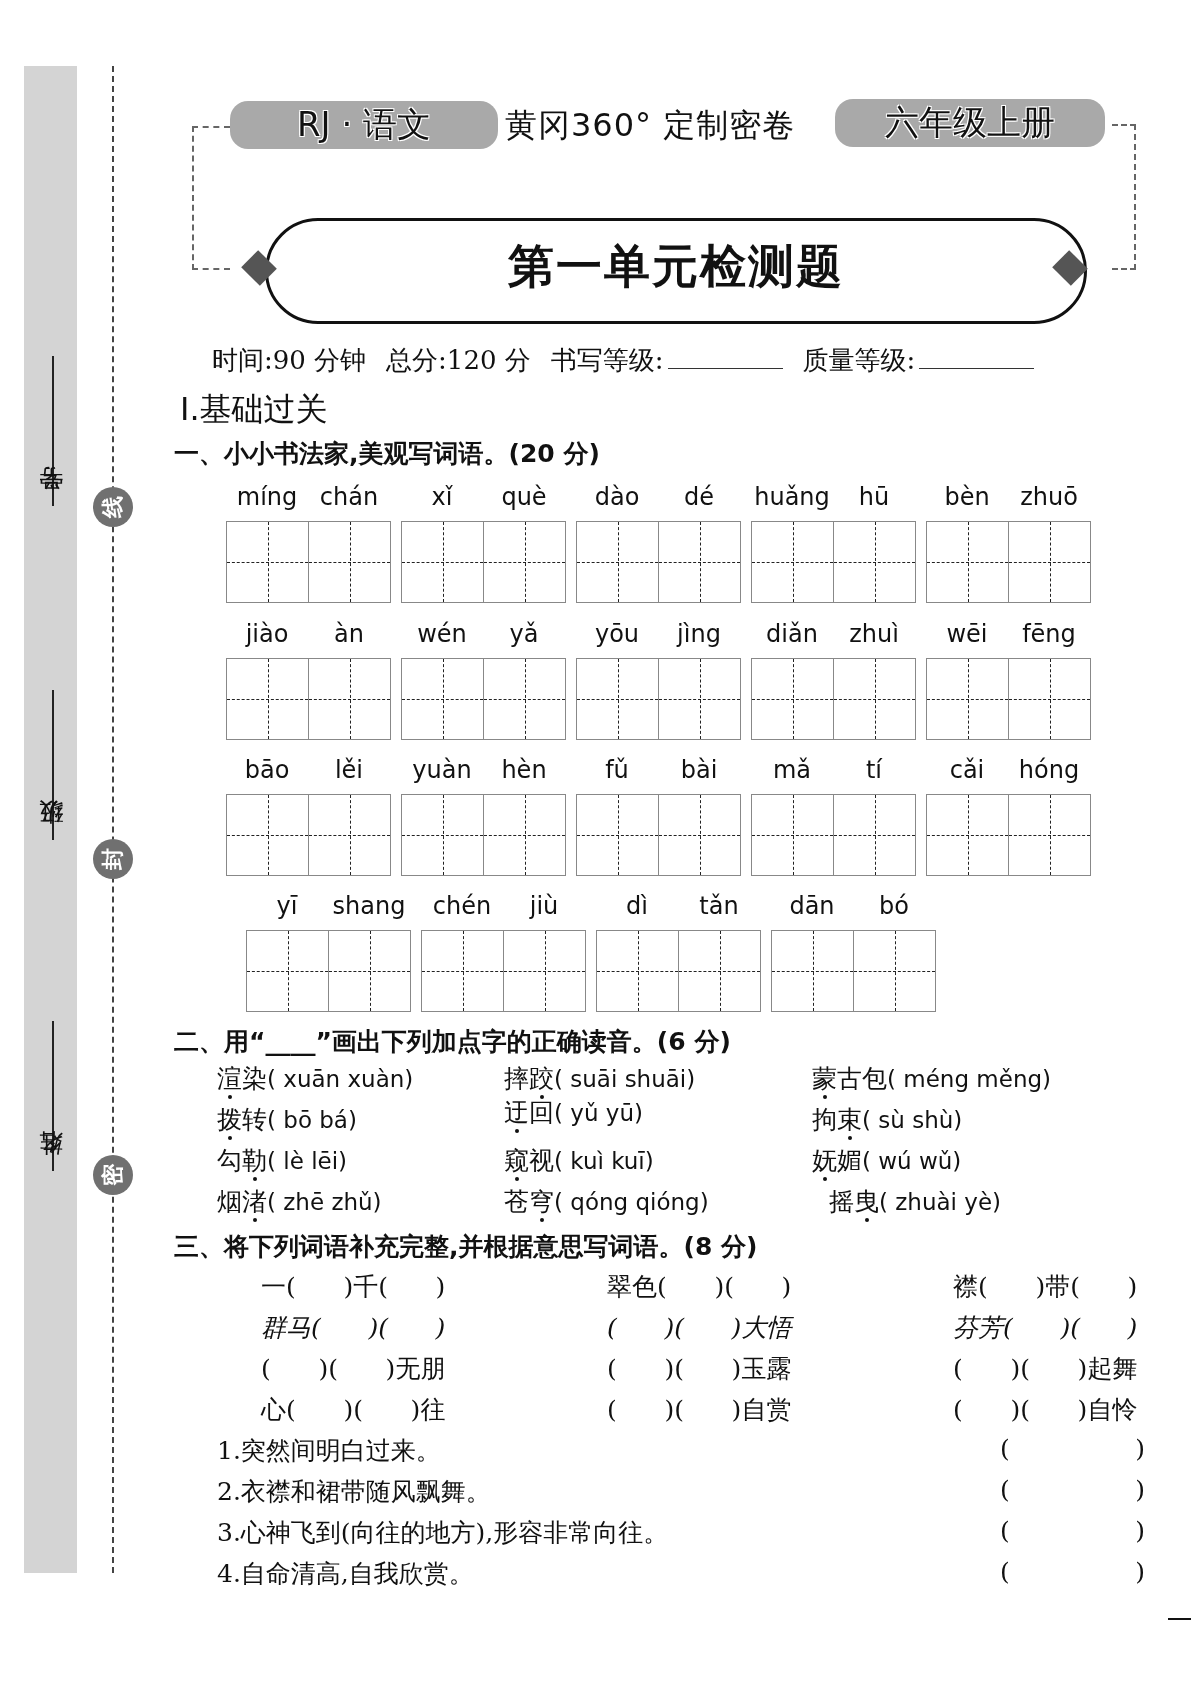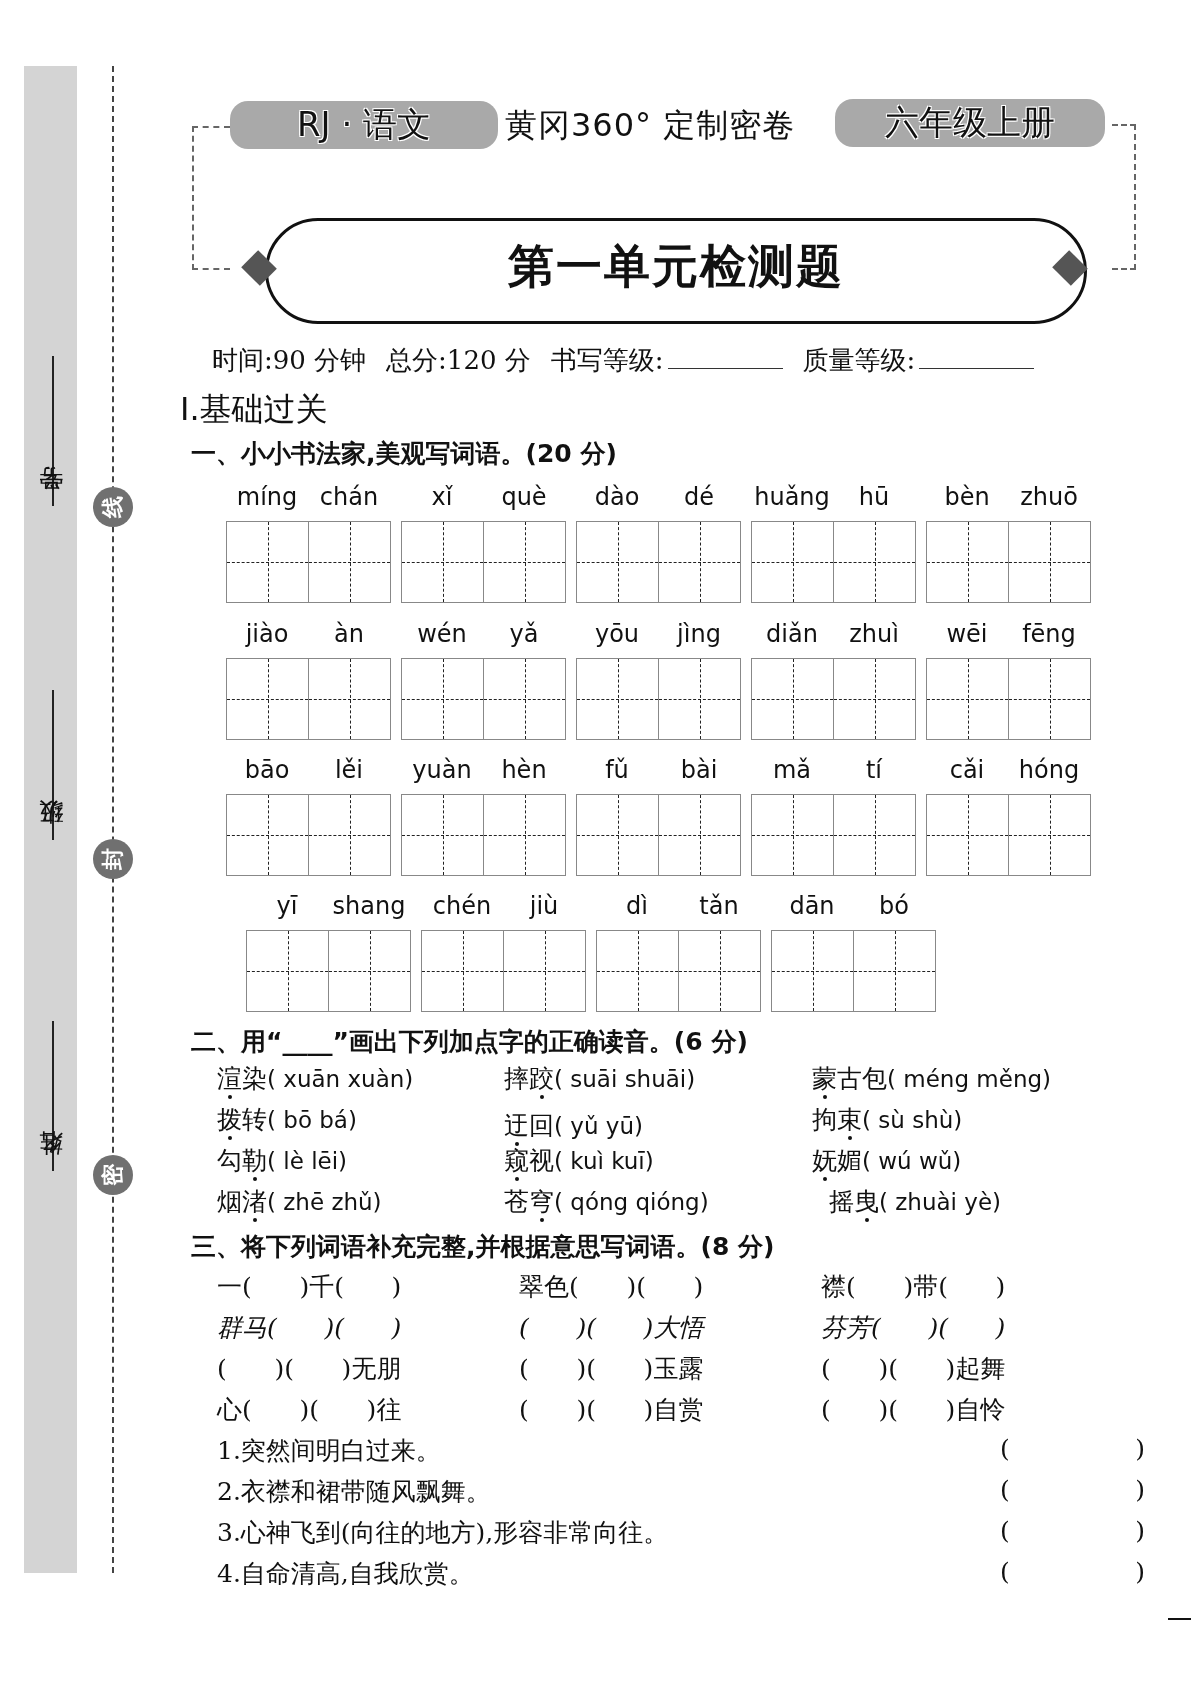--- a/index.html
+++ b/index.html
@@ -23,42 +23,42 @@
   .header-mid { left:505px; top:104px; font-family:"DejaVu Sans","Liberation Sans",sans-serif; font-size:32px; color:#111; letter-spacing:1px; }
   .dash-conn { border:2px dashed #666; }
   .title-frame { left:265px; top:218px; width:816px; height:100px; border:3px solid #111; border-radius:60px; }
   .diamond { width:24px; height:24px; background:#555; transform:rotate(45deg) scaleX(1.1); }
   .title { left:265px; top:236px; width:822px; text-align:center; font-family:"DejaVu Serif","Liberation Serif",serif;
            font-size:46px; font-weight:bold; letter-spacing:2px; }
 
   .meta { top:343px; left:212px; font-size:26px; display:flex; gap:20px; align-items:flex-end; }
   .blank-line { display:inline-block; width:115px; border-bottom:1px solid #333; height:24px; margin-left:4px; }
   .section-title { left:180px; top:388px; font-size:32px; font-family:"DejaVu Sans","Liberation Sans",sans-serif; }
-  .q-title { left:191px; font-size:25px; font-weight:bold; font-family:"DejaVu Sans","Liberation Sans",sans-serif; }
+  .q-title { left:174px; font-size:25px; font-weight:bold; font-family:"DejaVu Sans","Liberation Sans",sans-serif; }
 
   
   .grid-row { left:226px; display:flex; gap:10px; }
   .word { width:165px; }
   .pinyin { display:flex; height:38px; font-family:"DejaVu Sans","Liberation Sans",sans-serif; font-size:24px; color:#111; }
   .pinyin span { width:82px; text-align:center; }
   .boxes { display:flex; border:1.5px solid #888; height:82px; width:165px; box-sizing:border-box; }
   .cell { flex:1; position:relative; }
   .cell + .cell { border-left:1.5px solid #888; }
   .cell::before { content:""; position:absolute; left:50%; top:0; bottom:0; border-left:1.5px dashed #222; }
   .cell::after { content:""; position:absolute; top:50%; left:0; right:0; border-top:1.5px dashed #222; }
 
   
   .q2-item { font-size:25px; }
   .q2-item .py { font-family:"DejaVu Sans","Liberation Sans",sans-serif; font-size:23px; }
   .dotted { position:relative; }
   .dotted::after { content:""; position:absolute; left:50%; bottom:-6px; width:4px; height:4px; margin-left:-2px; border-radius:50%; background:#111; }
 
   
   .q3-row { left:217px; font-size:25px; display:flex; white-space:pre; }
-  .q3-cell { width:302px; }
+  .q3-cell { width:302px;margin-left:44px; }
   .q3-def { left:217px; font-size:25px; }
   .q3-ans { left:1000px; width:145px; font-size:25px; display:flex; justify-content:space-between; }
   .page-mark { left:1168px; top:1618px; width:23px; border-top:2px solid #111; }
 </style>
 </head>
 <body>
 
 <div class="abs strip">
   <div class="strip-field" style="top:290px;">
     <div class="strip-line" style="height:150px;"></div>
@@ -305,21 +305,21 @@
       </div>
     </div>
 </div>
 
 <div class="abs q-title" style="top:1025px;">二、用“____”画出下列加点字的正确读音。(6 分)</div>
 <div id="q2-grid" class="abs" style="left:217px; top:1062px; width:920px;">
     <div class="abs q2-item" style="left: 0px; top: 0px;"><span class="dotted">渲</span><span>染</span><span class="py">( xuān xuàn)</span></div>
     <div class="abs q2-item" style="left: 287px; top: 0px;"><span>摔</span><span class="dotted">跤</span><span class="py">( suāi shuāi)</span></div>
     <div class="abs q2-item" style="left: 595px; top: 0px;"><span class="dotted">蒙</span><span>古</span><span>包</span><span class="py">( méng měng)</span></div>
     <div class="abs q2-item" style="left: 0px; top: 41px;"><span class="dotted">拨</span><span>转</span><span class="py">( bō bá)</span></div>
-    <div class="abs q2-item" style="left: 287px; top: 47px; text-align: center;"><span class="dotted">迂</span><span>回</span><span class="py">( yǔ yū)</span></div>
+    <div class="abs q2-item" style="left: 287px; top: 34px; text-align: center;"><span class="dotted">迂</span><span>回</span><span class="py">( yǔ yū)</span></div>
     <div class="abs q2-item" style="left: 595px; top: 41px;"><span>拘</span><span class="dotted">束</span><span class="py">( sù shù)</span></div>
     <div class="abs q2-item" style="left: 0px; top: 82px;"><span>勾</span><span class="dotted">勒</span><span class="py">( lè lēi)</span></div>
     <div class="abs q2-item" style="left: 287px; top: 82px;"><span class="dotted">窥</span><span>视</span><span class="py">( kuì kuī)</span></div>
     <div class="abs q2-item" style="left: 595px; top: 82px;"><span class="dotted">妩</span><span>媚</span><span class="py">( wú wǔ)</span></div>
     <div class="abs q2-item" style="left: 0px; top: 123px;"><span>烟</span><span class="dotted">渚</span><span class="py">( zhē zhǔ)</span></div>
     <div class="abs q2-item" style="left: 287px; top: 123px;"><span>苍</span><span class="dotted">穹</span><span class="py">( qóng qióng)</span></div>
     <div class="abs q2-item" style="left: 595px; top: 123px; margin-left: 17px;"><span>摇</span><span class="dotted">曳</span><span class="py">( zhuài yè)</span></div>
   </div>
 
 <div class="abs q-title" style="top:1230px;">三、将下列词语补充完整,并根据意思写词语。(8 分)</div>

